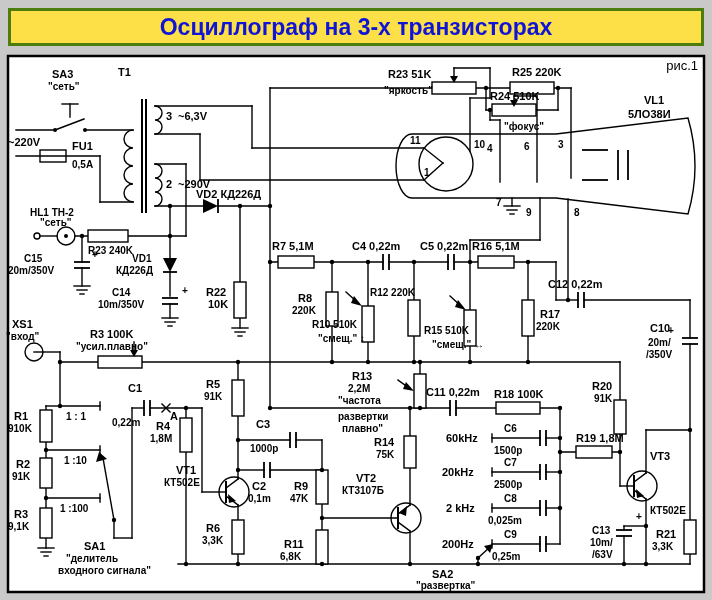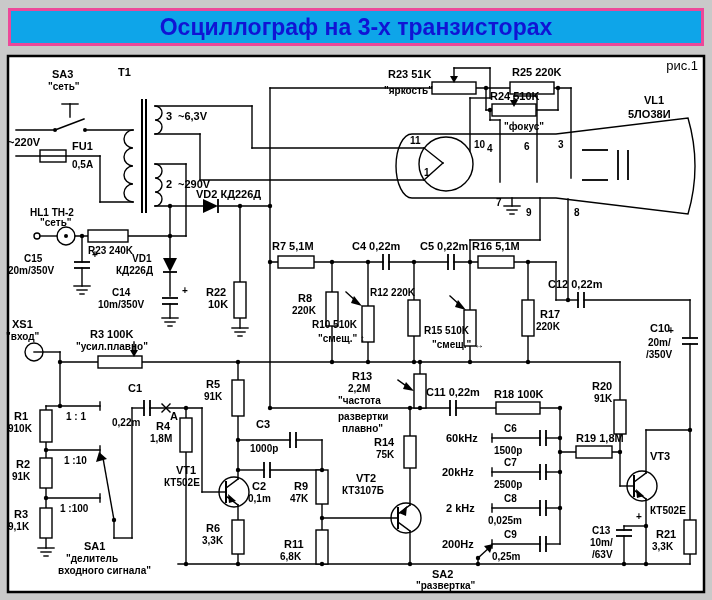--- a/index.html
+++ b/index.html
@@ -2,21 +2,21 @@
 <html><head>
 <meta charset="utf-8">
 <style>
   html,body { margin:0; padding:0; }
   body {
     width:712px; height:600px; position:relative; overflow:hidden;
     background:#c9c9c9; font-family:"Liberation Sans", sans-serif;
   }
   .titlebar {
     position:absolute; left:8px; top:8px; width:690px; height:32px;
-    background:#0ea5e9; border:3px solid #ec4899;
+    background:#fde047; border:3px solid #4d7c0f;
     display:flex; align-items:center; justify-content:center;
   }
   .titlebar span { color:#1014d4; font-size:23px; font-weight:bold; white-space:nowrap; }
   svg { position:absolute; left:0; top:0; }
   .w  { stroke:#000; stroke-width:1.4; fill:none; stroke-linecap:square; }
   .w2 { stroke:#000; stroke-width:2;   fill:none; stroke-linecap:square; }
   .cp  { fill:#ffffff; stroke:#000; stroke-width:1.4; }
   .cpn { fill:none;    stroke:#000; stroke-width:1.4; }
   .pl  { stroke:#000; stroke-width:1.8; fill:none; }
   .dot { fill:#000; stroke:none; }

